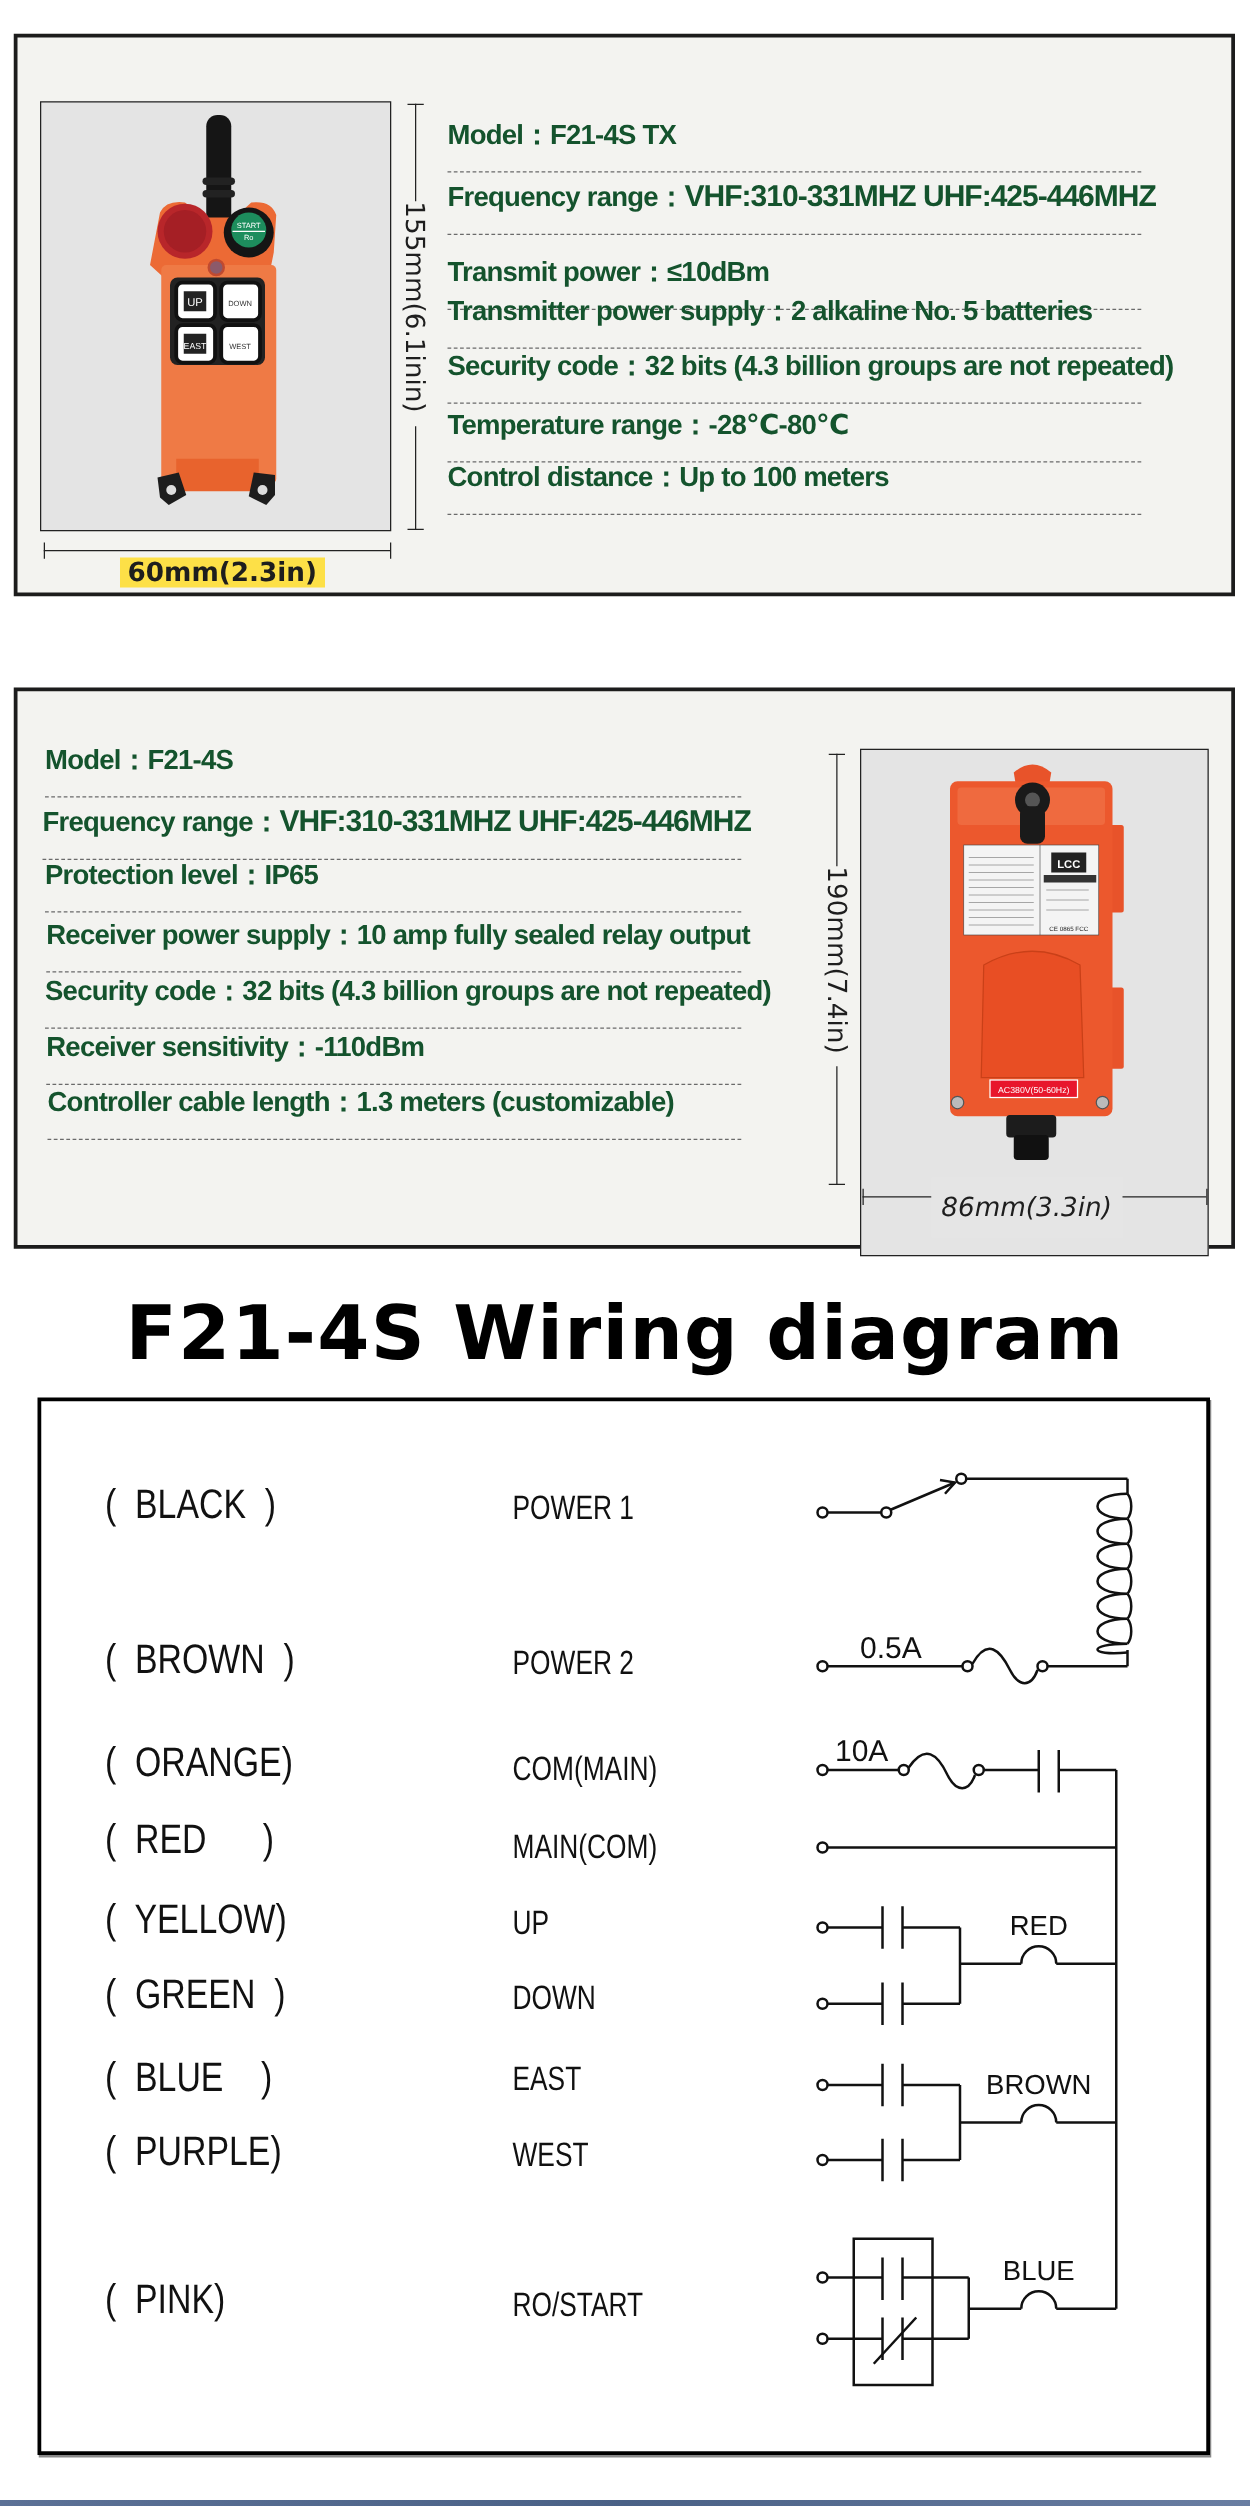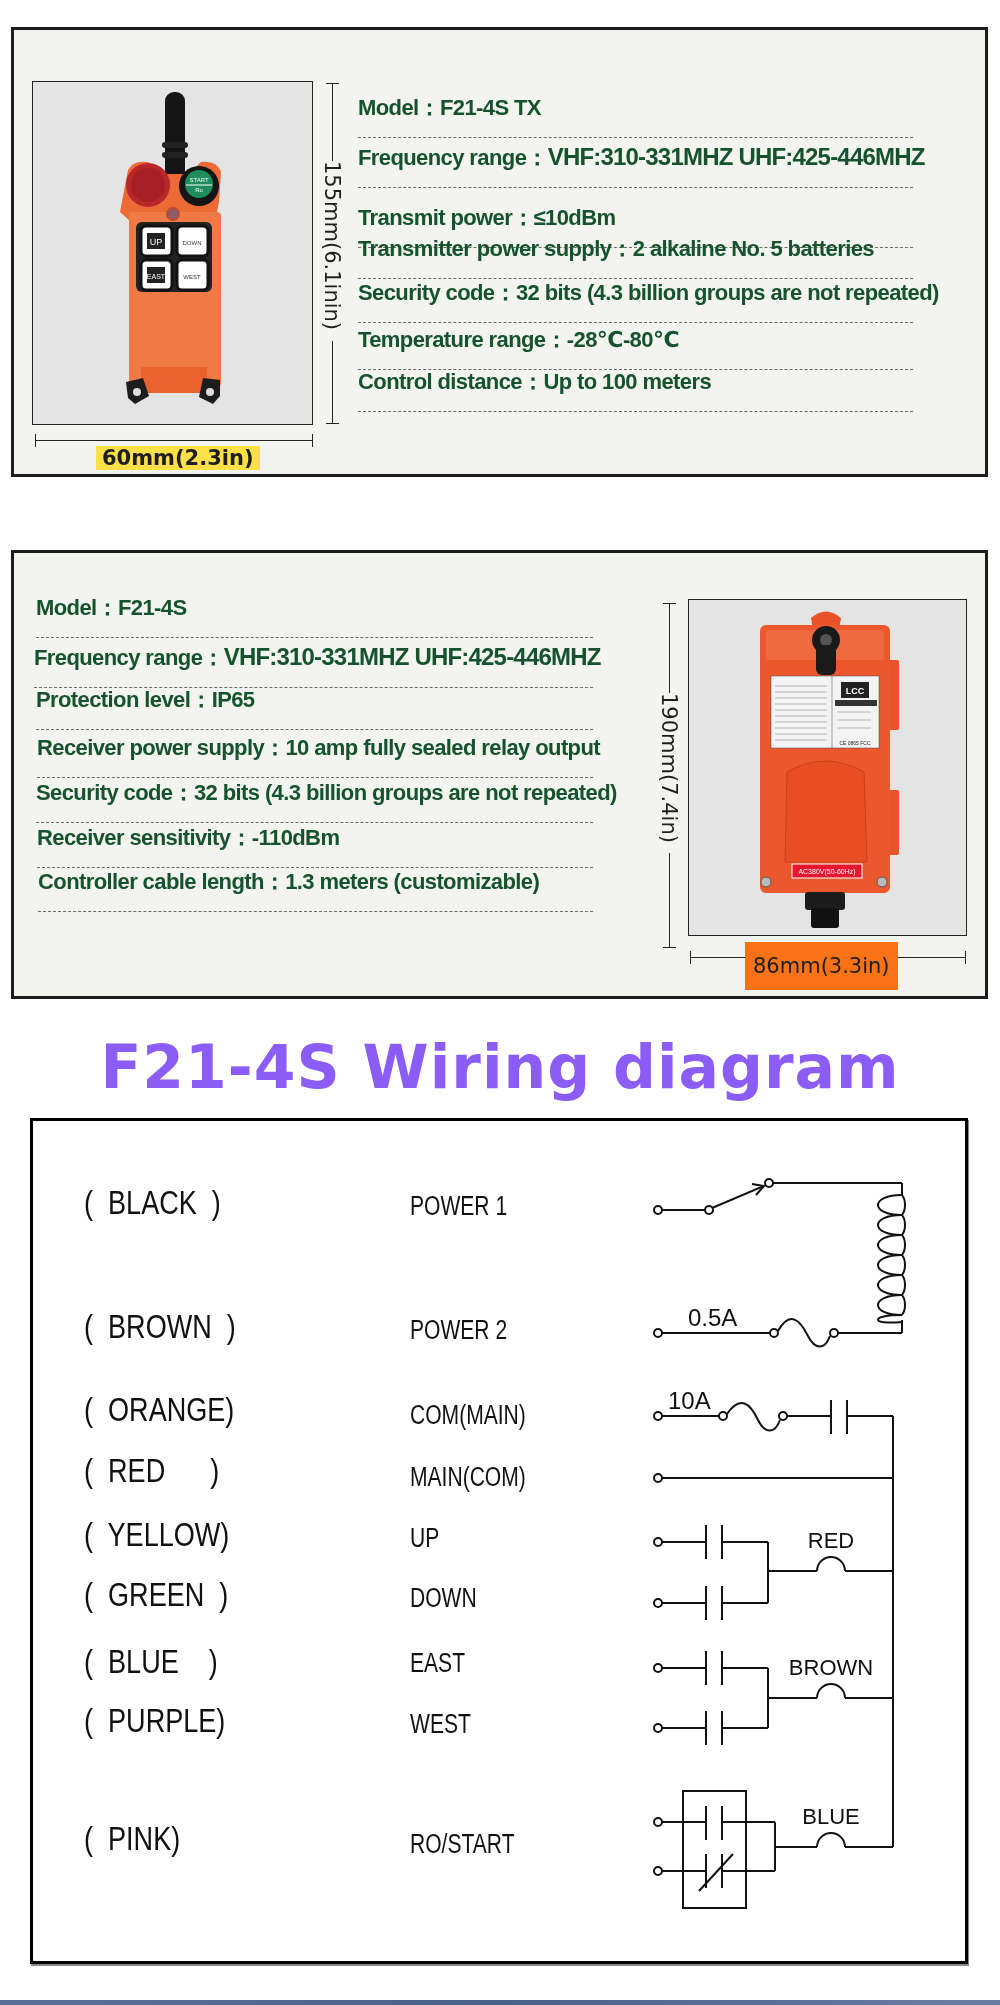--- a/index.html
+++ b/index.html
@@ -6,21 +6,21 @@
   body{width:1000px;height:2005px;position:relative;overflow:hidden;font-family:"Liberation Sans","DejaVu Sans",sans-serif;}
   .abs{position:absolute;}
   .panel{position:absolute;background:#f3f3f0;border:3px solid #1c1c1c;box-sizing:border-box;}
   .spec-row{position:absolute;height:45px;box-sizing:border-box;border-bottom:1px dashed #6a6a6a;color:#14532d;white-space:nowrap;font-weight:bold;}
   .spec-row .lbl{font-size:22px;letter-spacing:-0.6px;}
   .spec-row .val{font-size:22px;letter-spacing:-0.6px;}
   .spec-row .val.small{font-size:24px;letter-spacing:-0.8px;margin-top:48px;}
   .photo{position:absolute;background:#e4e4e4;border:1px solid #222;box-sizing:border-box;overflow:hidden;}
   .dim-text{position:absolute;color:#1e1e1e;font-size:21px;font-family:"DejaVu Sans","Liberation Sans",sans-serif;white-space:nowrap;}
   .dim-vert{writing-mode:vertical-rl;}
-  .title{position:absolute;left:0;width:1000px;text-align:center;top:1032px;font-size:60px;font-weight:bold;color:#8b5cf6;font-family:"DejaVu Sans","Liberation Sans",sans-serif;letter-spacing:1px;}
+  .title{position:absolute;left:0;width:1000px;text-align:center;top:1032px;font-size:60px;font-weight:bold;color:#000000;font-family:"DejaVu Sans","Liberation Sans",sans-serif;letter-spacing:1px;}
   .diagram{position:absolute;left:30px;top:1118px;width:938px;height:846px;border:3px solid #000;box-sizing:border-box;background:#fff;box-shadow:1px 2px 0 #888;}
   .wire-color{position:absolute;font-size:33px;color:#111;font-family:"Liberation Sans Narrow","Liberation Sans",sans-serif;transform:scaleX(0.82);transform-origin:left center;white-space:pre;}
   .func{position:absolute;font-size:27px;color:#111;transform:scaleX(0.78);transform-origin:left center;white-space:pre;}
   .bottom-strip{position:absolute;left:0;top:2000px;width:1000px;height:5px;background:linear-gradient(90deg,#5c7196,#4a6186,#6a7ea2);}
 </style>
 </head>
 <body>
 
 <div class="panel" style="left:11px;top:27px;width:977px;height:450px;">
 </div>
@@ -124,21 +124,21 @@
   <div class="spec-row" style="left:38px;top:867px;width:555px;">
     <span class="lbl">Controller cable length：</span><span class="val">1.3 meters (customizable)</span>
   </div>
 </div>
 
 <div class="abs" style="left:669px;top:603px;width:1px;height:345px;background:#222;"></div>
 <div class="abs" style="left:663px;top:603px;width:13px;height:1px;background:#222;"></div>
 <div class="abs" style="left:663px;top:947px;width:13px;height:1px;background:#222;"></div>
 <div class="dim-text dim-vert" style="left:655px;top:693px;height:160px;background:#f3f3f0;line-height:28px;">190mm(7.4in)</div>
 
-<div class="photo" style="left:688px;top:599px;width:279px;height:337px;">
+<div class="photo" style="left:688px;top:599px;width:279px;height:406px;">
   <svg width="279" height="343" viewBox="0 0 279 343">
 
     <path d="M122 18 Q137 5 152 18 L150 30 L124 30 Z" fill="#e8532a"></path>
 
     <rect x="196" y="60" width="14" height="70" rx="2" fill="#e8532a"></rect>
     <rect x="196" y="190" width="14" height="65" rx="2" fill="#e8532a"></rect>
 
     <rect x="71" y="25" width="130" height="268" rx="6" fill="#ec582d"></rect>
     <rect x="77" y="30" width="118" height="30" rx="3" fill="#ef6a3f"></rect>
 
@@ -176,21 +176,21 @@
     <circle cx="193" cy="282" r="5" fill="#bbb" stroke="#555"></circle>
 
     <rect x="116" y="292" width="40" height="18" rx="3" fill="#1c1c1c"></rect>
     <rect x="122" y="308" width="28" height="20" rx="3" fill="#111"></rect>
   </svg>
 </div>
 
 <div class="abs" style="left:690px;top:957px;width:275px;height:1px;background:#222;"></div>
 <div class="abs" style="left:690px;top:951px;width:1px;height:13px;background:#222;"></div>
 <div class="abs" style="left:965px;top:951px;width:1px;height:13px;background:#222;"></div>
-<div class="dim-text" style="left:745px;top:942px;background:#f97316;padding:12px 8px;">86mm(3.3in)</div>
+<div class="dim-text" style="left:745px;top:942px;background:#e5e5e5;padding:12px 8px;font-style:italic;">86mm(3.3in)</div>
 
 <div class="title">F21-4S Wiring diagram</div>
 
 <div class="diagram"></div>
 
 <div>
   <div class="wire-color" style="left:84px;top:1184px;">(  BLACK  )</div>
   <div class="wire-color" style="left:84px;top:1308px;">(  BROWN  )</div>
   <div class="wire-color" style="left:84px;top:1391px;">(  ORANGE)</div>
   <div class="wire-color" style="left:84px;top:1452px;">(  RED      )</div>

